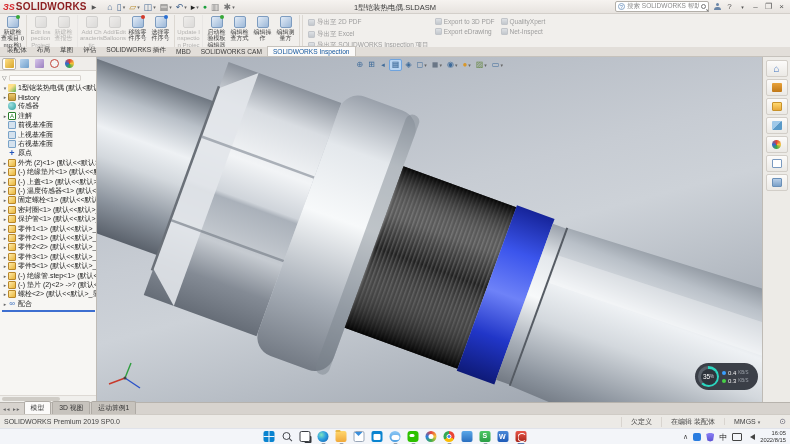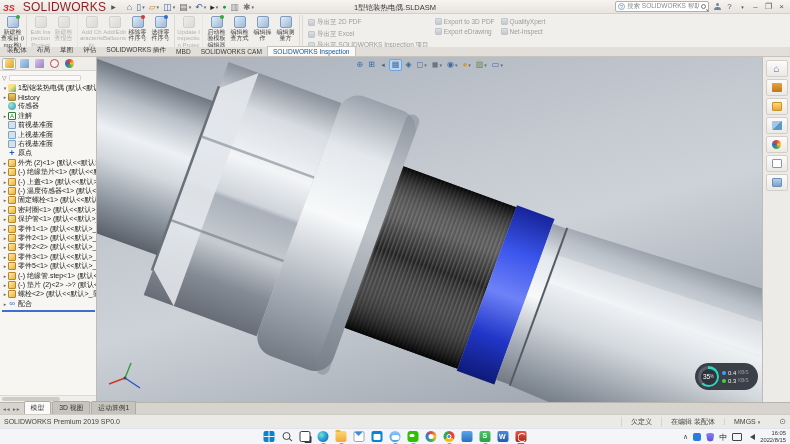--- a/index.html
+++ b/index.html
@@ -1,23 +1,23 @@
 <!DOCTYPE html>
 <html><head>
 <meta charset="utf-8">
 <style>
 *{box-sizing:border-box;margin:0;padding:0}
 html,body{width:790px;height:444px}
 body{font-family:"Liberation Sans",sans-serif;position:relative;background:#eceae7;overflow:hidden;color:#333;font-size:8px}
 
 
 .titlebar{position:absolute;top:0;left:0;right:0;height:14px;background:linear-gradient(#f6f3f0,#e7e3df);border-bottom:1px solid #d3cfca;display:flex;align-items:center;z-index:30}
-.logo{display:flex;align-items:baseline;gap:8px;padding:0 3px;white-space:nowrap}
+.logo{display:flex;align-items:baseline;gap:1px;padding:0 3px;white-space:nowrap}
 .logo-mark{color:#d8262c;font-weight:bold;font-style:italic;font-size:9px}
-.logo-text{color:#8c1d1f;font-weight:normal;font-size:12px;letter-spacing:.2px}
+.logo-text{color:#8c1d1f;font-weight:bold;font-size:10px;letter-spacing:.2px}
 .flyout-arrow{font-size:6px;color:#555;margin:0 4px 0 2px}
 .qa-toolbar{display:flex;align-items:center;gap:2px;margin-left:6px}
 .qa-btn{display:flex;align-items:center;height:12px;padding:0 1px;color:#3f618c;font-size:9px;line-height:10px}
 .caret::after{content:"▾";font-size:5px;color:#666;margin-left:1px}
 .qa-ic::before{font-size:9px}
 .ic-home::before{content:"⌂";color:#3f618c}
 .ic-new-file::before{content:"▯";color:#4a6c96}
 .ic-open-file::before{content:"▱";color:#b98e2f}
 .ic-save::before{content:"◫";color:#4a6c96}
 .ic-print::before{content:"▤";color:#666}

